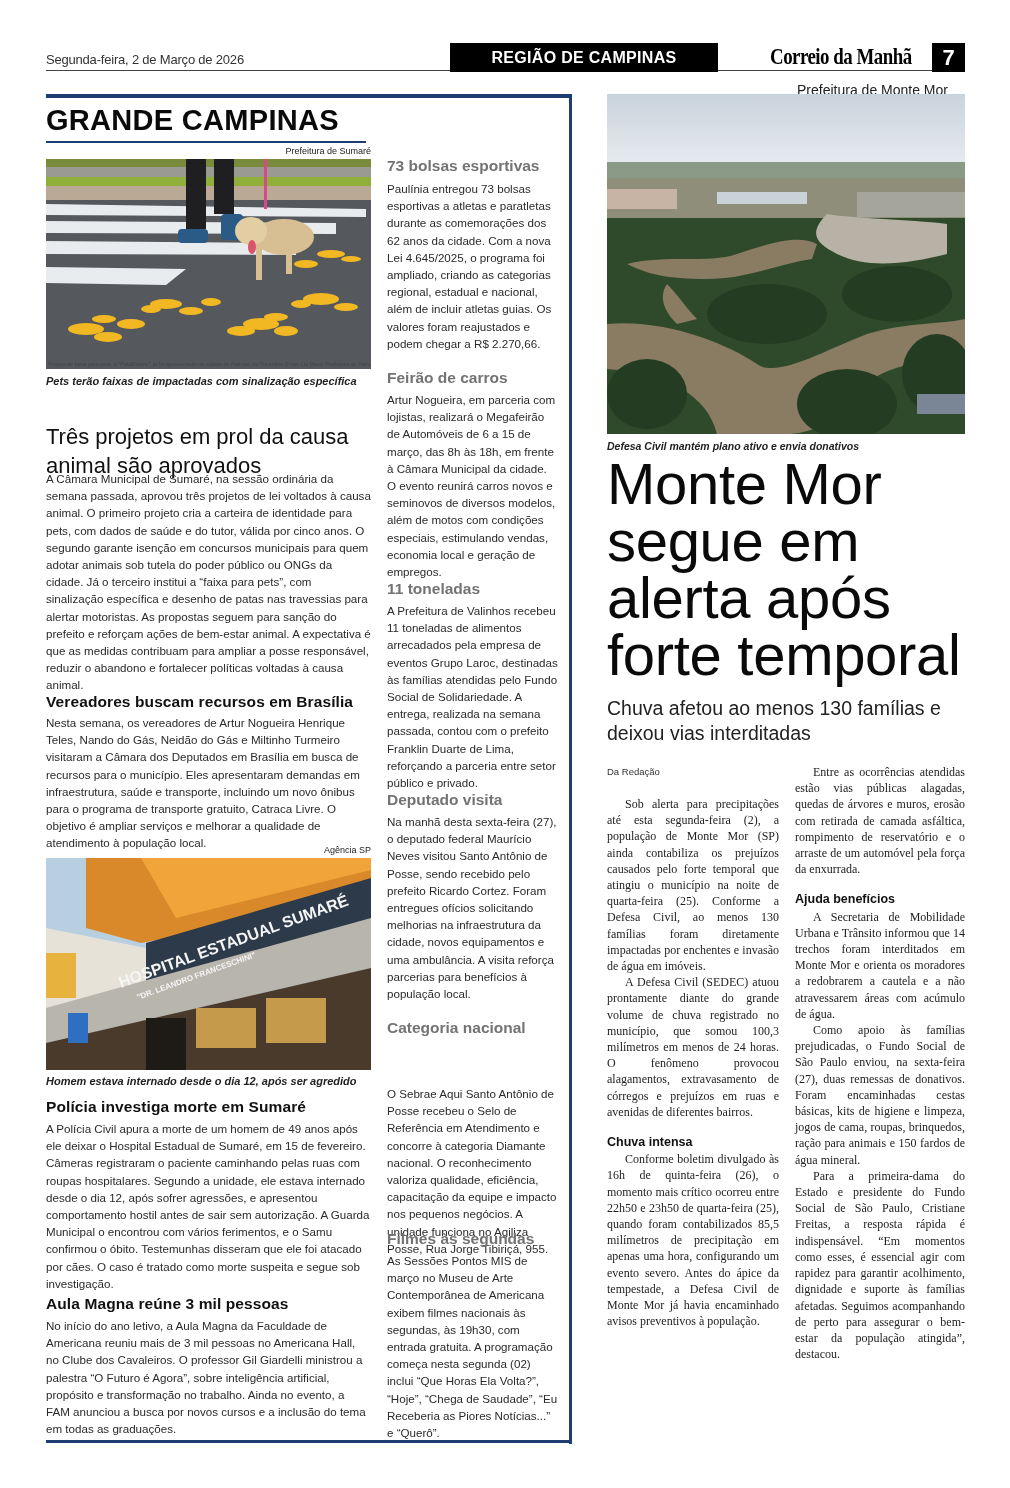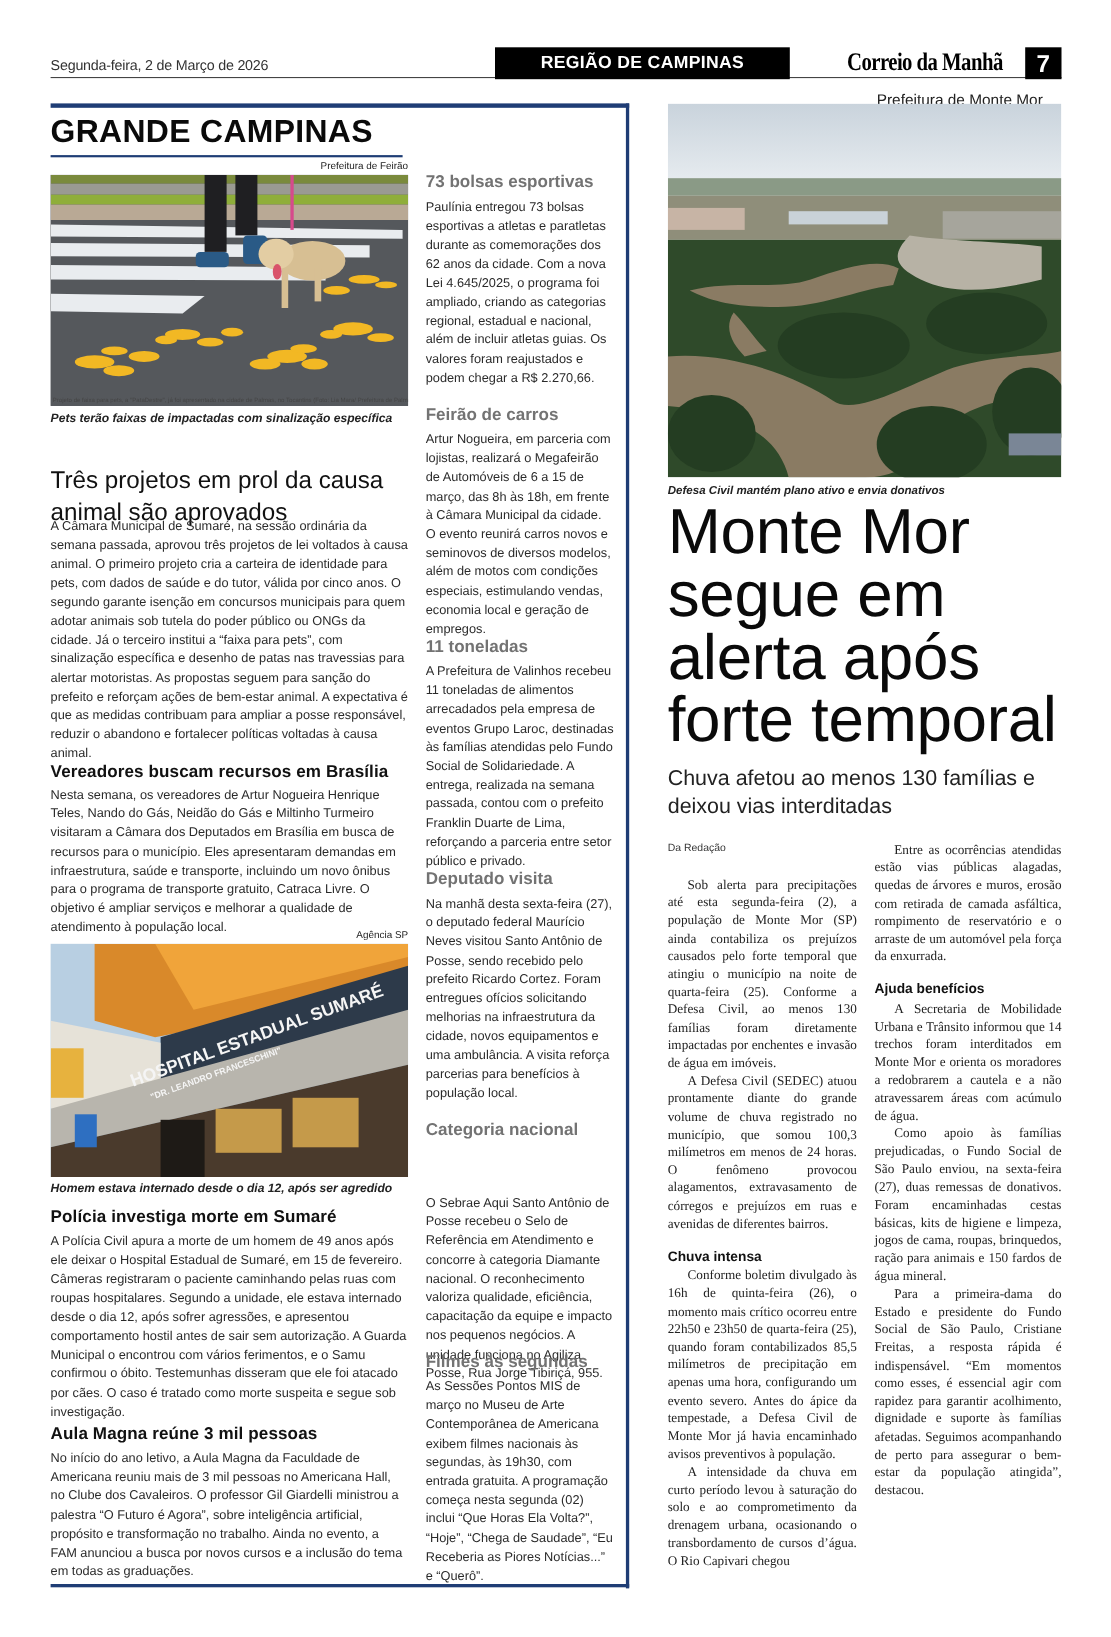--- a/index.html
+++ b/index.html
@@ -52,21 +52,21 @@
   <div class="hdr-brand">Correio da Manhã</div>
   <div class="hdr-page">7</div>
 </div>
 
 <div class="frame-top"></div>
 <div class="frame-right"></div>
 <div class="frame-bottom"></div>
 <div class="gc-title">GRANDE CAMPINAS</div>
 <div class="gc-rule"></div>
 
-<div class="credit" style="left:240px; top:146px; width:131px;">Prefeitura de Feirão</div>
+<div class="credit" style="left:240px; top:146px; width:131px;">Prefeitura de Sumaré</div>
 <div class="photo" style="left:46px; top:159px; width:325px; height:210px; background:#5b5d61;">
   <svg width="325" height="210" viewBox="0 0 325 210">
     <rect x="0" y="0" width="325" height="8" fill="#7a8a3c"></rect>
     <rect x="0" y="8" width="325" height="10" fill="#9a9a92"></rect>
     <rect x="0" y="18" width="325" height="9" fill="#8fae3a"></rect>
     <rect x="0" y="27" width="325" height="14" fill="#b9a995"></rect>
     <rect x="0" y="41" width="325" height="169" fill="#55585c"></rect>
     <polygon points="0,45 320,50 320,58 0,56" fill="#e9ecef"></polygon>
     <polygon points="0,62 290,64 290,75 0,74" fill="#e9ecef"></polygon>
     <polygon points="0,82 250,84 250,96 0,95" fill="#e9ecef"></polygon>
@@ -188,21 +188,20 @@
 <div class="caption-it" style="left:607px; top:440px; font-size:10.5px;">Defesa Civil mantém plano ativo e envia donativos</div>
 <h1 class="big-head">Monte Mor segue em alerta após forte temporal</h1>
 <div class="dek">Chuva afetou ao menos 130 famílias e deixou vias interditadas</div>
 <div class="byline">Da Redação</div>
 
 <div class="serif-col" style="left:607px; top:796px; width:172px;">
   <p>Sob alerta para precipitações até esta segunda-feira (2), a população de Monte Mor (SP) ainda contabiliza os prejuízos causados pelo forte temporal que atingiu o município na noite de quarta-feira (25). Conforme a Defesa Civil, ao menos 130 famílias foram diretamente impactadas por enchentes e invasão de água em imóveis.</p>
   <p>A Defesa Civil (SEDEC) atuou prontamente diante do grande volume de chuva registrado no município, que somou 100,3 milímetros em menos de 24 horas. O fenômeno provocou alagamentos, extravasamento de córregos e prejuízos em ruas e avenidas de diferentes bairros.</p>
   <p class="serif-sub">Chuva intensa</p>
   <p>Conforme boletim divulgado às 16h de quinta-feira (26), o momento mais crítico ocorreu entre 22h50 e 23h50 de quarta-feira (25), quando foram contabilizados 85,5 milímetros de precipitação em apenas uma hora, configurando um evento severo. Antes do ápice da tempestade, a Defesa Civil de Monte Mor já havia encaminhado avisos preventivos à população.</p>
-  <p>A intensidade da chuva em curto período levou à saturação do solo e ao comprometimento da drenagem urbana, ocasionando o transbordamento de cursos d’água. O Rio Capivari chegou</p>
 </div>
 
 <div class="serif-col" style="left:795px; top:764px; width:170px;">
   <p>Entre as ocorrências atendidas estão vias públicas alagadas, quedas de árvores e muros, erosão com retirada de camada asfáltica, rompimento de reservatório e o arraste de um automóvel pela força da enxurrada.</p>
   <p class="serif-sub">Ajuda benefícios</p>
   <p>A Secretaria de Mobilidade Urbana e Trânsito informou que 14 trechos foram interditados em Monte Mor e orienta os moradores a redobrarem a cautela e a não atravessarem áreas com acúmulo de água.</p>
   <p>Como apoio às famílias prejudicadas, o Fundo Social de São Paulo enviou, na sexta-feira (27), duas remessas de donativos. Foram encaminhadas cestas básicas, kits de higiene e limpeza, jogos de cama, roupas, brinquedos, ração para animais e 150 fardos de água mineral.</p>
   <p>Para a primeira-dama do Estado e presidente do Fundo Social de São Paulo, Cristiane Freitas, a resposta rápida é indispensável. “Em momentos como esses, é essencial agir com rapidez para garantir acolhimento, dignidade e suporte às famílias afetadas. Seguimos acompanhando de perto para assegurar o bem-estar da população atingida”, destacou.</p>
 </div>
 

